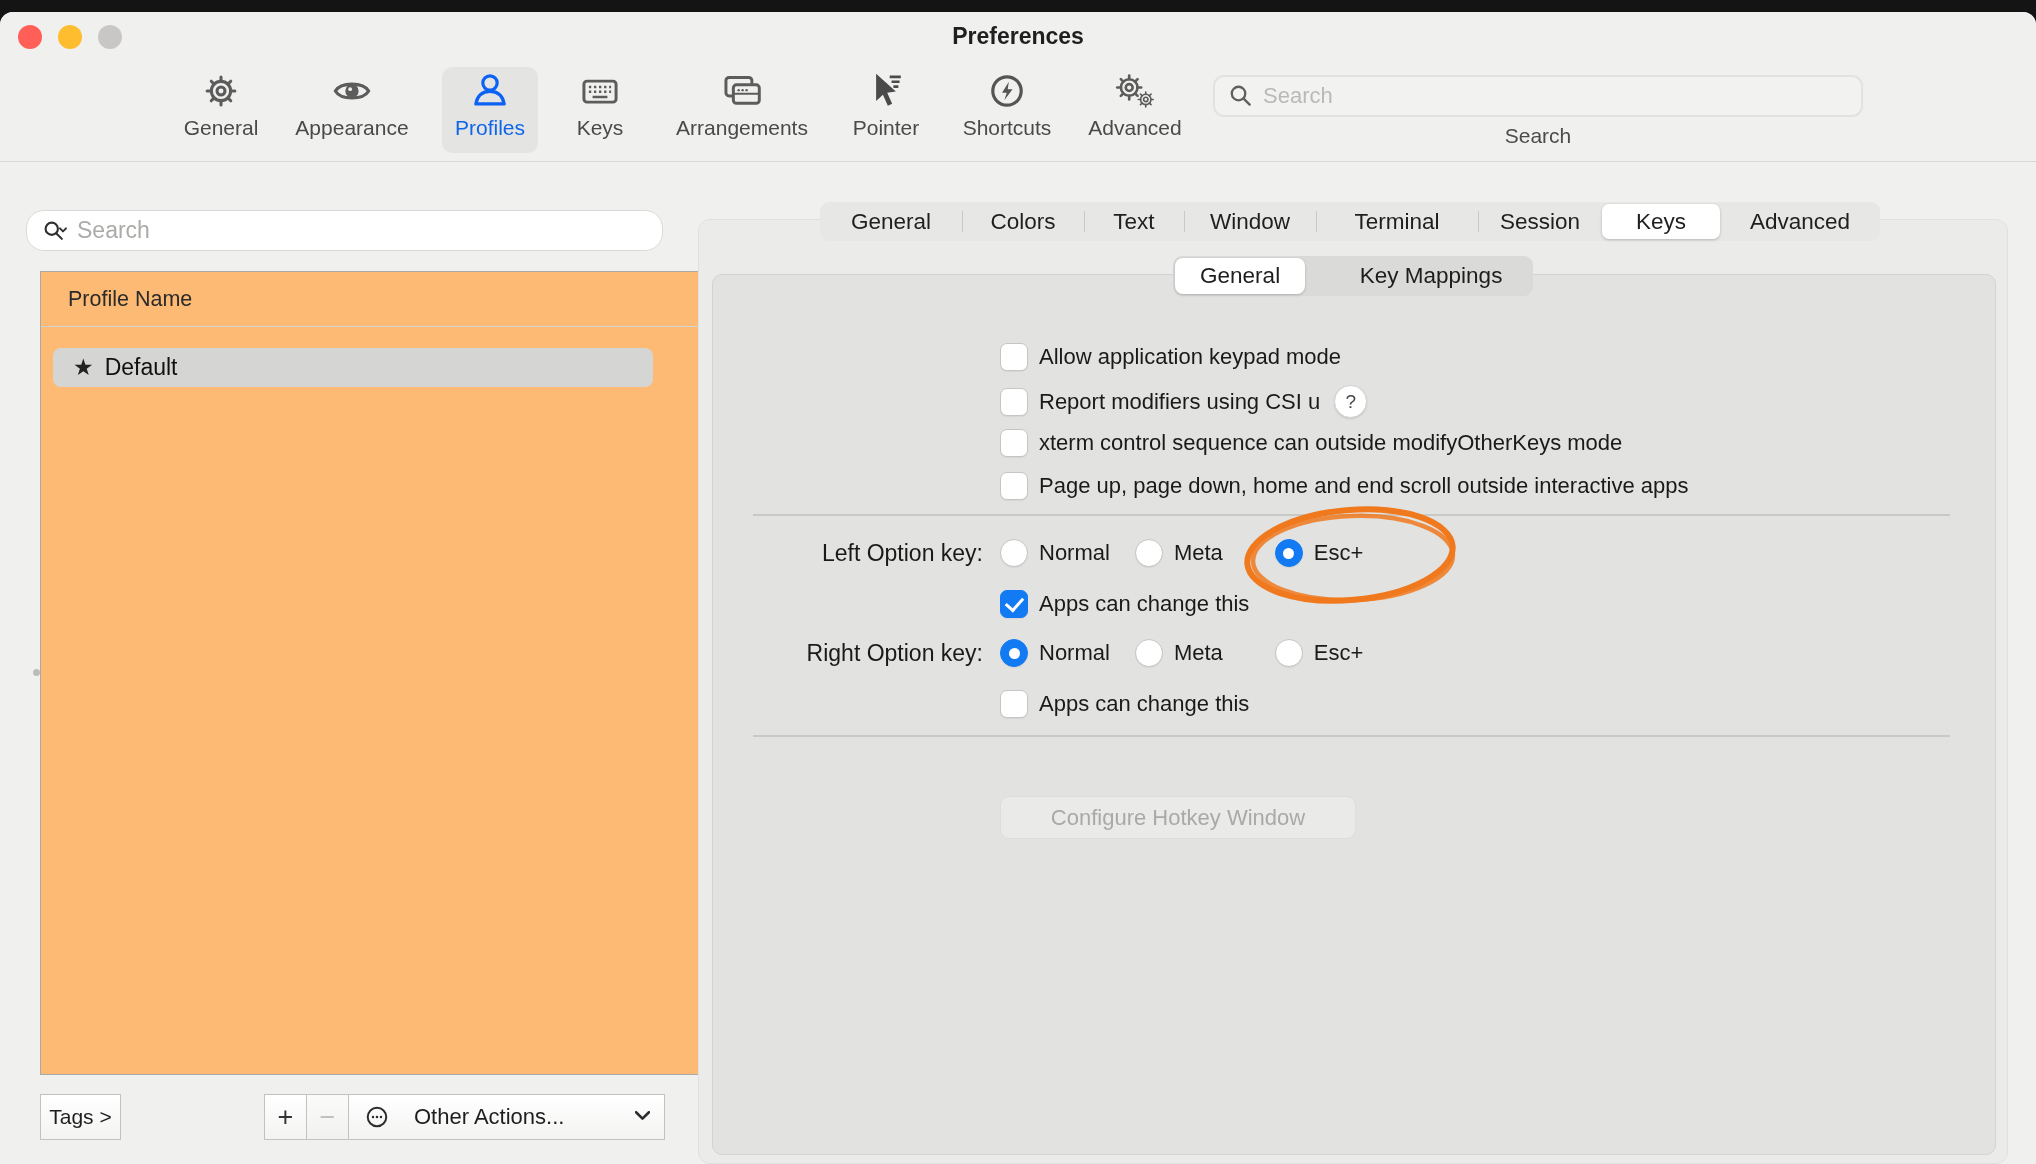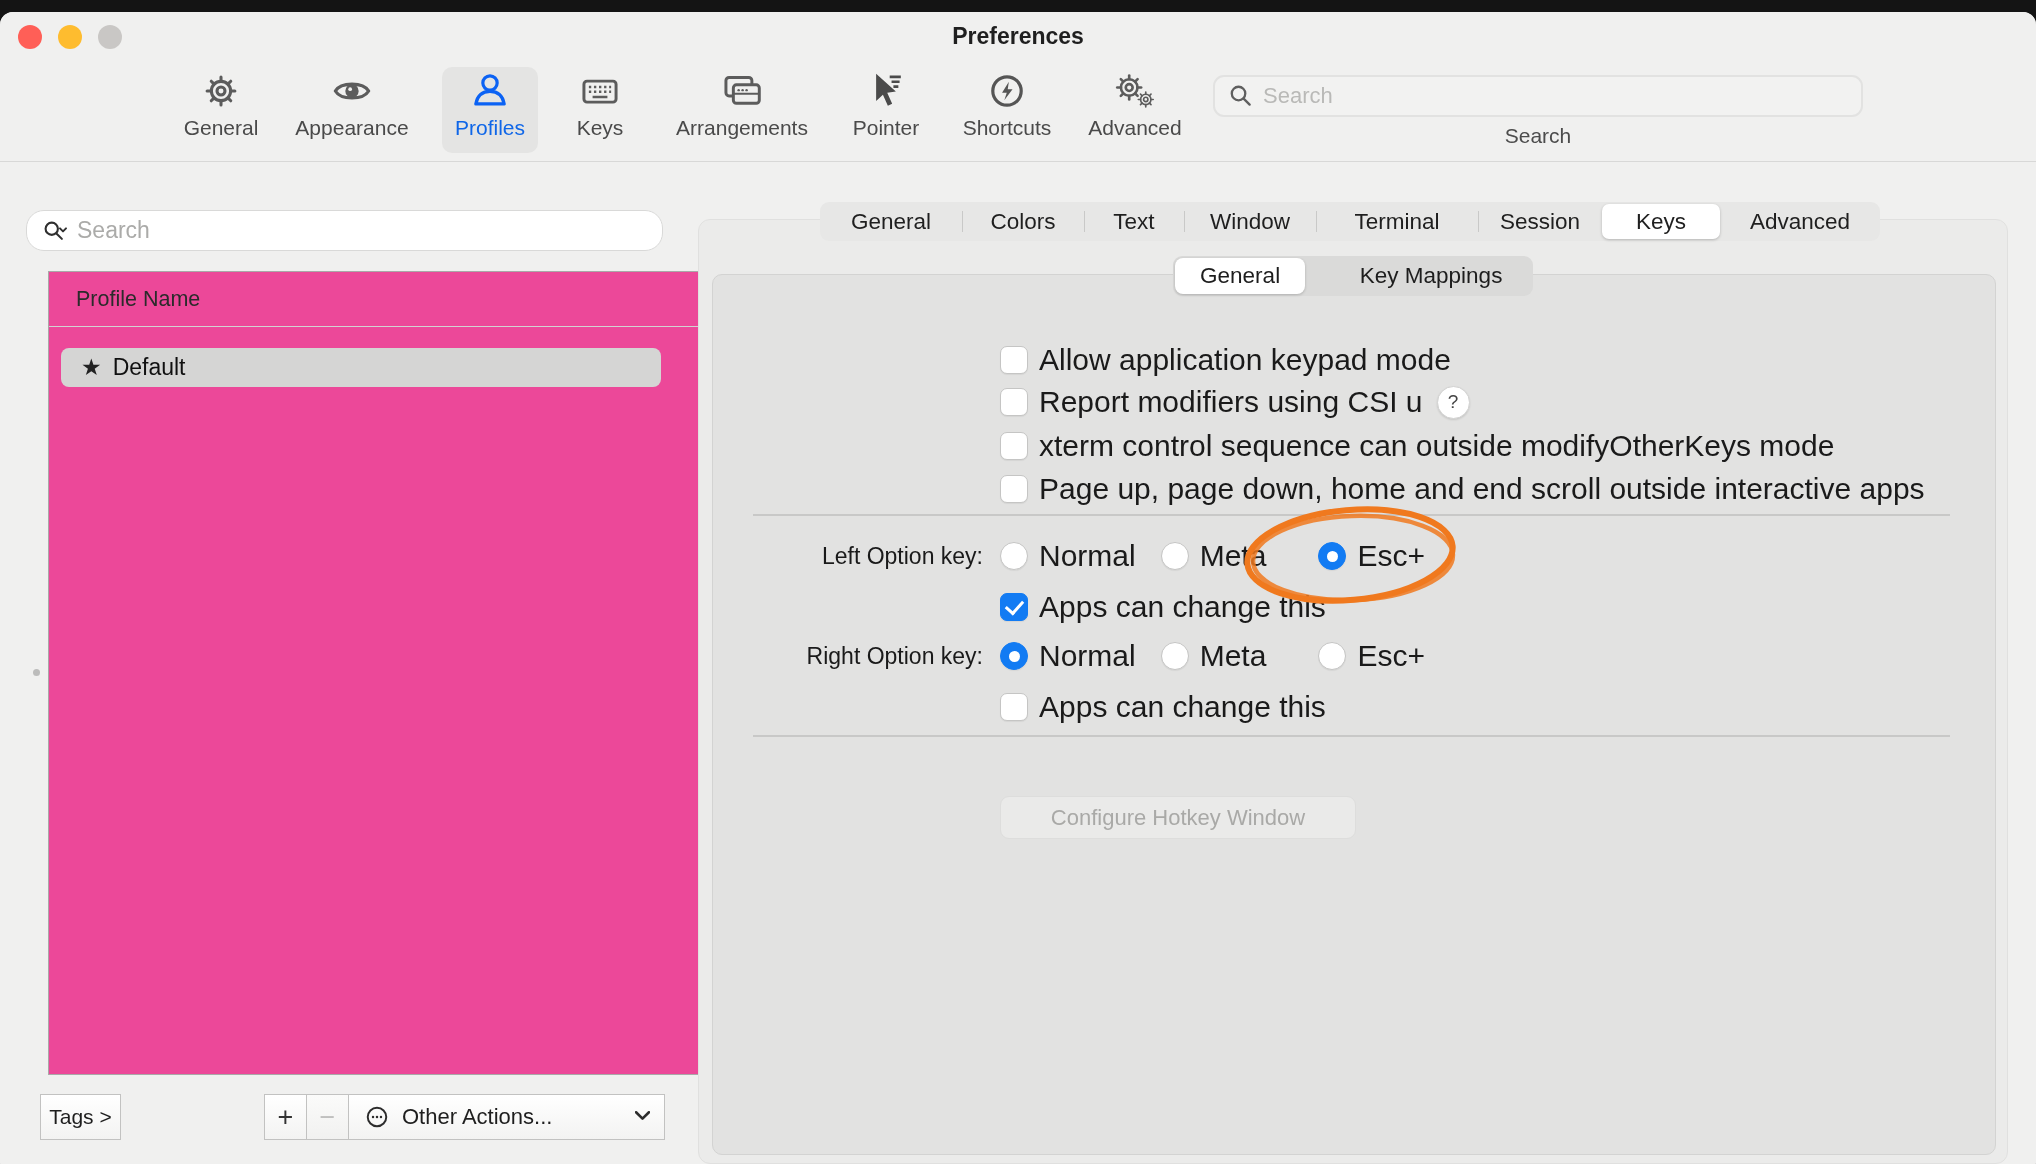--- a/index.html
+++ b/index.html
@@ -17,49 +17,49 @@
   .tb-item.selected .lbl { color:#0f66e8;text-align:center; }
   .tb-search { position:absolute; left:1213px; top:63px; width:650px; height:42px; border:2px solid #e2e2e1; border-radius:11px; background:#f2f2f1; display:flex; align-items:center; padding-left:12px; }
   .tb-search input { border:none; outline:none; background:transparent; font-size:22px; color:#333; width:560px; margin-left:8px; font-family:inherit; }
   .tb-search input::placeholder { color:#b9b9b7; }
   .tb-search-caption { position:absolute; left:1213px; top:112px; width:650px; text-align:center; font-size:21px; color:#4c4c4c; }
 
   
   .side-search { position:absolute; left:26px; top:198px; width:637px; height:41px; background:#ffffff; border:1.5px solid #d9d9d8; border-radius:18px; display:flex; align-items:center; padding-left:12px; }
   .side-search input { border:none; outline:none; background:transparent; font-size:23px; color:#333; width:540px; margin-left:8px; font-family:inherit; }
   .side-search input::placeholder { color:#ababa9; }
-  .list-panel { position:absolute; left:40px; top:259px; width:675px; height:804px; background:#ec4899; border:1.5px solid #a9a9a8;margin-left:8px; }
+  .list-panel { position:absolute; left:40px; top:259px; width:675px; height:804px; background:#fdba74; border:1.5px solid #a9a9a8; }
   .list-header { height:55px; display:flex; align-items:center; padding-left:27px; font-size:21.5px; color:#2b2b2b; border-bottom:1.5px solid #d2d2d1; }
   .profile-row { position:absolute; left:12px; top:76px; width:600px; height:39px; background:#d5d5d4; border-radius:8px; display:flex; align-items:center; padding-left:20px; }
   .profile-row .star { font-size:23px; color:#222; margin-right:11px; }
   .profile-row .pname { font-size:23px; color:#101010; }
   .dot-handle { position:absolute; left:33px; top:657px; width:7px; height:7px; border-radius:50%; background:#bcbcbb; }
   .bottom-btn { position:absolute; top:1082px; height:46px; background:linear-gradient(#ffffff,#f3f3f2); border:1.5px solid #c2c2c1; display:flex; align-items:center; justify-content:center; font-size:21px; color:#1e1e1e; }
   .btn-tags { left:40px; width:81px; }
   .btn-add { left:264px; width:43px; font-size:27px; color:#333; }
   .btn-remove { left:306px; width:43px; font-size:27px; color:#c0c0bf; background:linear-gradient(#fbfbfa,#f1f1f0); }
   .btn-other { left:348px; width:317px; justify-content:flex-start; padding-left:13px; font-size:22px; }
-  .btn-other .oa-label { margin-left:10px; }
+  .btn-other .oa-label { margin-left:22px; }
   .btn-other .chev { position:absolute; right:14px; top:16px; }
 
   
   .outer-box { position:absolute; left:698px; top:207px; width:1310px; height:945px; background:#ebebea; border:1px solid #e0e0df; border-radius:12px; }
   .inner-box { position:absolute; left:712px; top:262px; width:1284px; height:881px; background:#e2e2e1; border:1px solid #d3d3d2; border-radius:10px; }
   .tabbar { position:absolute; left:820px; top:190px; width:1060px; height:39px; background:#e7e7e6; border-radius:9px; display:flex; }
   .tab { position:relative; display:flex; align-items:center; justify-content:center; font-size:22.5px; color:#1f1f1f; }
   .tab:not(:first-child)::before { content:''; position:absolute; left:0; top:9px; bottom:9px; width:1px; background:#c9c9c8; }
   .tab.selected { background:#ffffff; border-radius:7px; margin:2px 0; box-shadow:0 1px 3px rgba(0,0,0,.22); }
   .tab.selected::before, .tab.selected + .tab::before { display:none; }
   .subtabbar { position:absolute; left:1173px; top:244px; width:360px; height:40px; background:#dadad9; border-radius:9px; display:flex; }
   .subtab { display:flex; align-items:center; justify-content:center; font-size:22.5px; color:#1d1d1d;margin-left:22px; }
   .subtab.selected { background:#ffffff; border-radius:8px; margin:2px; box-shadow:0 1px 3px rgba(0,0,0,.2); }
 
   
   .row { position:absolute; display:flex; align-items:center; }
-  .row .txt { font-size:30px; color:#1a1a1a; margin-left:11px; }
+  .row .txt { font-size:22px; color:#1a1a1a; margin-left:11px; }
   .cb { width:28px; height:28px; background:#ffffff; border:1.5px solid #c5c5c4; border-radius:7px; flex:none; display:flex; align-items:center; justify-content:center; box-shadow:0 1px 1px rgba(0,0,0,.06); }
   .cb.checked { background:#127bf3; border-color:#127bf3; }
   .cb.checked::after { content:''; width:8px; height:14px; border-right:3px solid #fff; border-bottom:3px solid #fff; transform:rotate(42deg); margin-top:-3px; }
   .radio { width:28px; height:28px; background:#ffffff; border:1.5px solid #c5c5c4; border-radius:50%; flex:none; display:flex; align-items:center; justify-content:center; box-shadow:0 1px 1px rgba(0,0,0,.06); }
   .radio.selected { background:#127bf3; border-color:#127bf3; }
   .radio.selected::after { content:''; width:11px; height:11px; border-radius:50%; background:#fff; }
   .opt-label { width:283px; text-align:right; font-size:23px; color:#1a1a1a; flex:none; }
   .help-btn { width:33px; height:33px; border-radius:50%; background:#ffffff; border:1px solid #d2d2d1; box-shadow:0 1px 2px rgba(0,0,0,.12); display:flex; align-items:center; justify-content:center; font-size:19px; color:#444; margin-left:14px; }
   .divider { position:absolute; left:753px; width:1197px; height:1.5px; background:#c8c8c7; }
   .cfg-btn { position:absolute; left:1000px; top:784px; width:356px; height:43px; background:#eaeae9; border:1px solid #dddddc; border-radius:9px; display:flex; align-items:center; justify-content:center; font-size:22px; color:#a9a9a7; }

